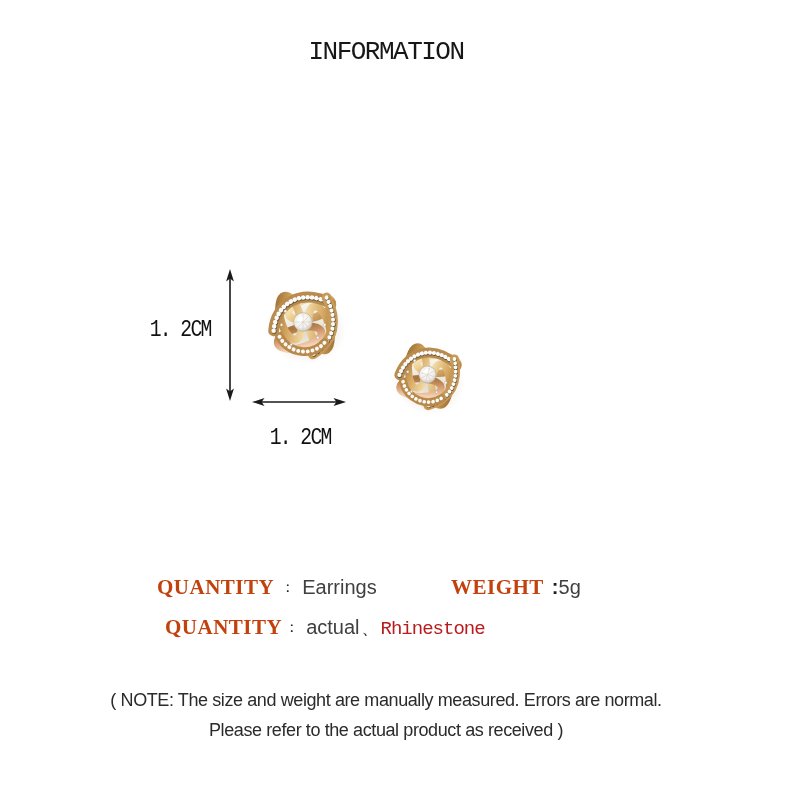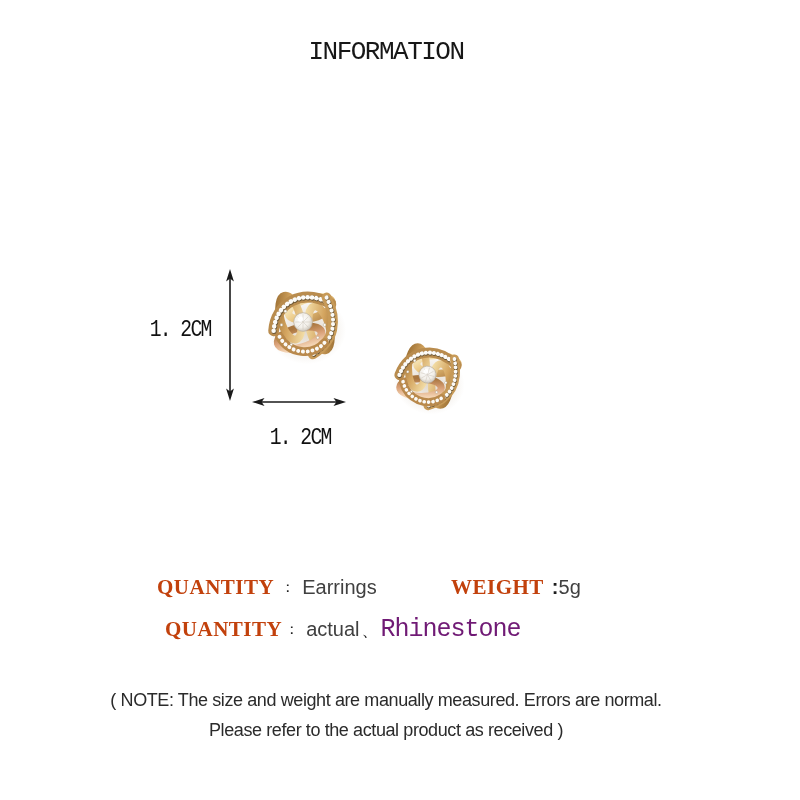--- a/index.html
+++ b/index.html
@@ -50,21 +50,21 @@
     font-family: "Liberation Sans", sans-serif;
     font-size: 20px; font-weight: 700; color: #1c1c1c;
     margin-left: 8px;
   }
   .spec-value {
     font-family: "Liberation Sans", sans-serif;
     font-size: 20px; color: #404040;
   }
   .spec-value-mono {
     font-family: "Liberation Mono", monospace;
-    font-size: 25px; color: #701a75;
+    font-size: 19px; color: #b91c1c;
     letter-spacing: -1px;
     margin-top: 12px;
   }
   .spec-enum-sep { font-size: 17px; color: #222222; margin: 0 2px; }
   .spec-quantity { left: 157px; top: 575px; }
   .spec-weight   { left: 451px; top: 575px; }
   .spec-material { left: 165px; top: 615px; }
 
   
   .note-block {

